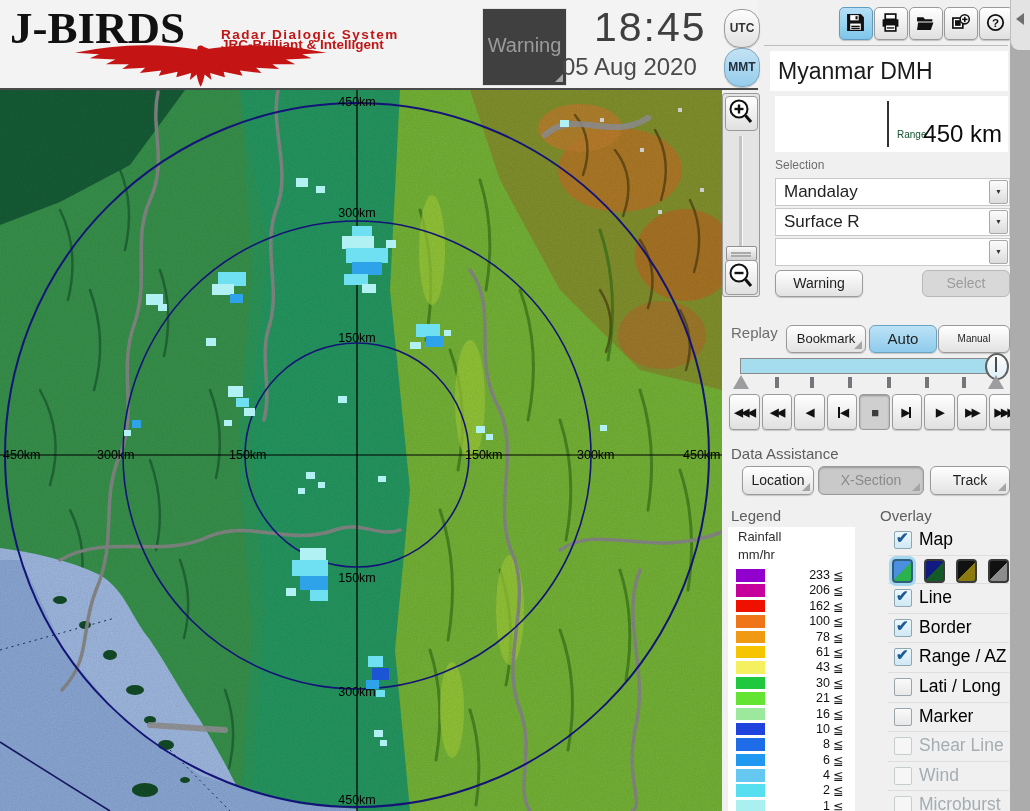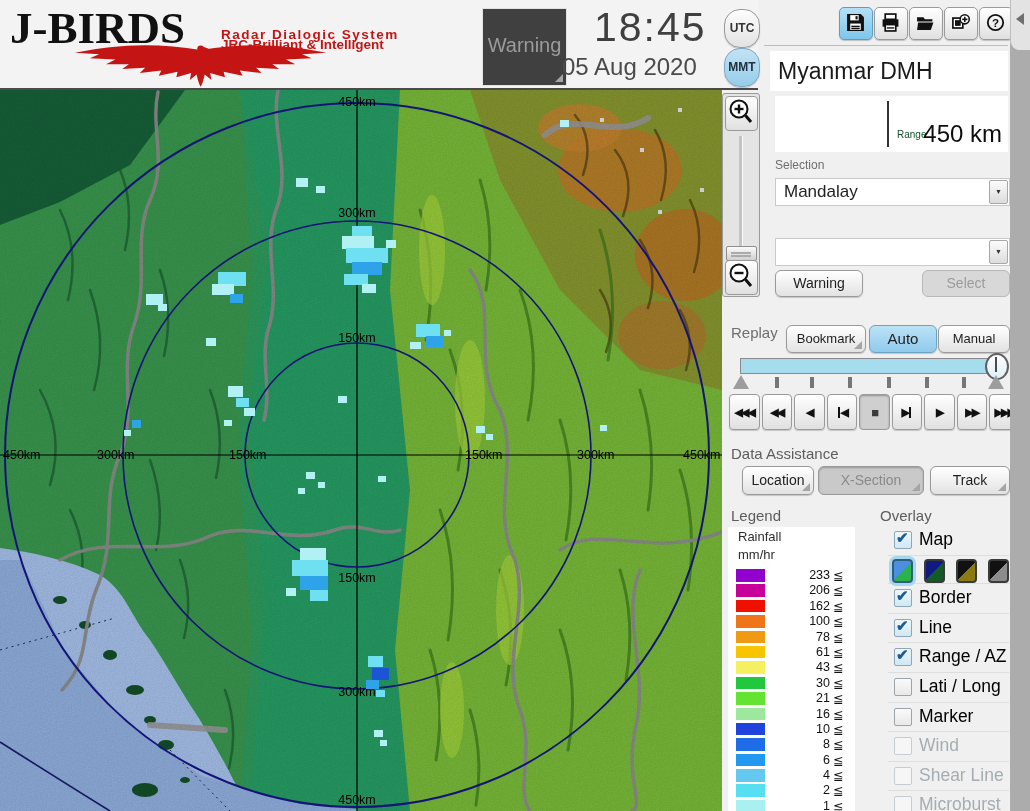--- a/index.html
+++ b/index.html
@@ -365,31 +365,35 @@
     <div id="range-vline"></div>
     <div id="range-label">Range</div>
     <div id="range-value">450 km</div>
   </div>
 
   <div id="selection-label">Selection</div>
   <div class="dropdown" style="top:178px">
     <span class="dd-text">Mandalay</span>
     <span class="dd-btn">▼</span>
   </div>
+  <div class="dropdown" style="top:208px">
+    <span class="dd-text">Surface R</span>
+    <span class="dd-btn">▼</span>
+  </div>
   <div class="dropdown" style="top:238px">
     <span class="dd-text"></span>
     <span class="dd-btn">▼</span>
   </div>
   <div class="btn" style="left:775px;top:270px;width:86px;height:25px;line-height:25px">Warning</div>
   <div class="btn disabled" style="left:922px;top:270px;width:86px;height:25px;line-height:25px">Select</div>
 
   <div id="replay-label">Replay</div>
   <div class="btn corner-tri" style="left:786px;top:325px;width:78px;height:26px;line-height:26px;font-size:13px">Bookmark</div>
   <div class="btn blue" style="left:869px;top:325px;width:66px;height:26px;line-height:26px;font-size:15px">Auto</div>
-  <div class="btn" style="left:938px;top:325px;width:70px;height:26px;line-height:26px;font-size:13px">Manual</div>
+  <div class="btn" style="left:938px;top:325px;width:70px;height:26px;line-height:26px;font-size:10px">Manual</div>
 
   <div id="slider-track"></div>
   <div id="slider-thumb"></div>
   <div class="end-tri" style="left:733px"></div>
   <div class="end-tri" style="left:988px"></div>
   <div id="tick-row">
       <div class="tick" style="left: 775px;"></div>
       <div class="tick" style="left: 810px;"></div>
       <div class="tick" style="left: 848px;"></div>
       <div class="tick" style="left: 887px;"></div>
@@ -507,45 +511,45 @@
         <div class="ov-label">Map</div>
       </div>
       <div class="ov-row ov-swatchrow">
         <div class="map-swatch sel" style="background: linear-gradient(135deg, rgb(75, 144, 224) 49%, rgb(44, 178, 76) 51%);"></div>
         <div class="map-swatch" style="background: linear-gradient(135deg, rgb(16, 26, 128) 49%, rgb(20, 90, 40) 51%);"></div>
         <div class="map-swatch" style="background: linear-gradient(135deg, rgb(17, 17, 17) 49%, rgb(138, 122, 16) 51%);"></div>
         <div class="map-swatch" style="background: linear-gradient(135deg, rgb(17, 17, 17) 49%, rgb(140, 140, 140) 51%);"></div>
       </div>
       <div class="ov-row">
         <div class="ov-check on"></div>
+        <div class="ov-label">Line</div>
+      </div>
+      <div class="ov-row">
+        <div class="ov-check on"></div>
         <div class="ov-label">Border</div>
-      </div>
-      <div class="ov-row">
-        <div class="ov-check on"></div>
-        <div class="ov-label">Line</div>
       </div>
       <div class="ov-row">
         <div class="ov-check on"></div>
         <div class="ov-label">Range / AZ</div>
       </div>
       <div class="ov-row">
         <div class="ov-check off"></div>
         <div class="ov-label">Lati / Long</div>
       </div>
       <div class="ov-row">
         <div class="ov-check off"></div>
         <div class="ov-label">Marker</div>
       </div>
       <div class="ov-row">
         <div class="ov-check dis"></div>
+        <div class="ov-label dis">Shear Line</div>
+      </div>
+      <div class="ov-row">
+        <div class="ov-check dis"></div>
         <div class="ov-label dis">Wind</div>
-      </div>
-      <div class="ov-row">
-        <div class="ov-check dis"></div>
-        <div class="ov-label dis">Shear Line</div>
       </div>
       <div class="ov-row">
         <div class="ov-check dis"></div>
         <div class="ov-label dis">Microburst</div>
       </div>
     </div>
 
   <div id="zoomctl">
     <div id="zoom-in" class="zoom-btn">
       <svg width="29" height="31" viewBox="0 0 29 31">

